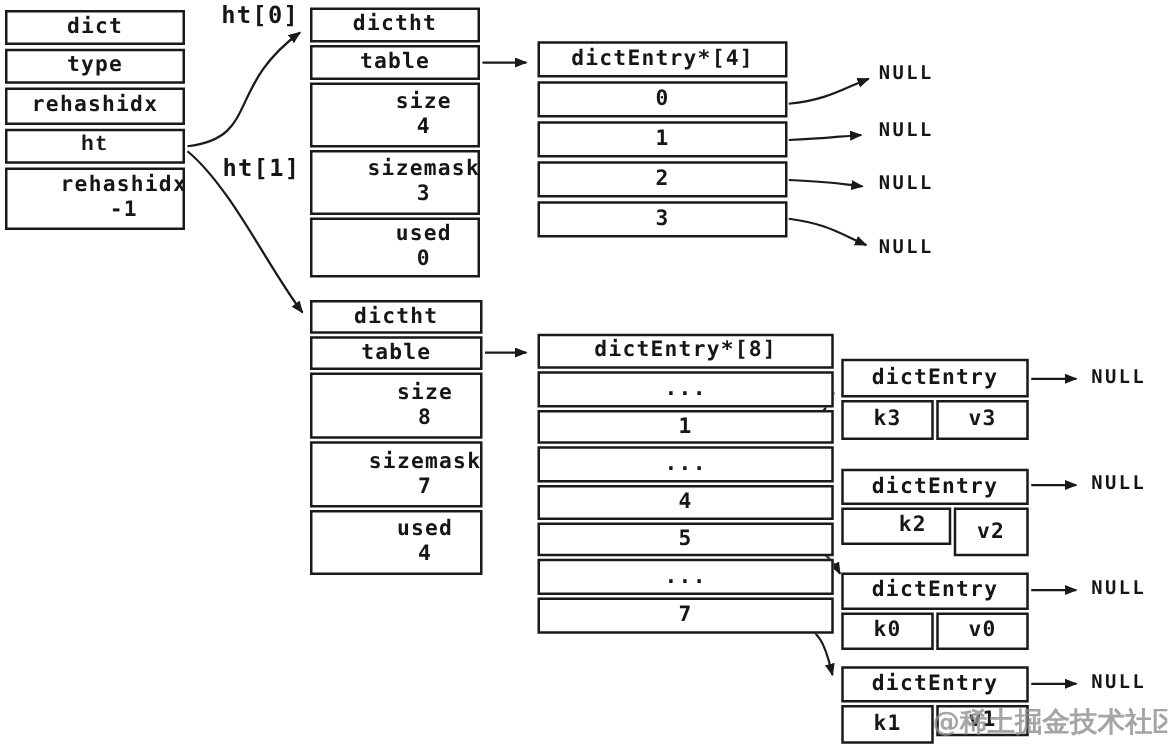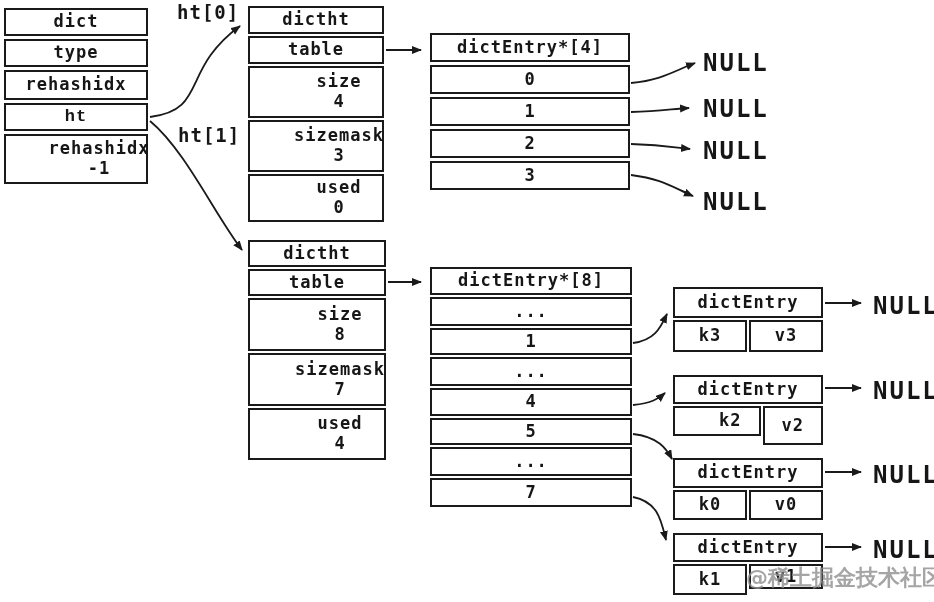--- a/index.html
+++ b/index.html
@@ -11,21 +11,21 @@
   .struct{position:absolute;display:flex;flex-direction:column;text-align:right;}
   .cell{
     box-sizing:border-box;border:2px solid #1a1a1a;background:#fff;
     display:flex;align-items:center;justify-content:center;
     font-size:17px;font-weight:600;letter-spacing:1px;line-height:1.15;
   }
   .cell.two{flex-direction:column;padding-left:46px;}
   .kvrow{display:flex;gap:2px;}
   .kvrow .cell{flex:1;}
   .ptr-label{position:absolute;font-size:19px;font-weight:600;letter-spacing:1px;}
-  .null-label{position:absolute;font-size:24px;font-weight:600;letter-spacing:2px;}
+  .null-label{position:absolute;font-size:15px;font-weight:600;letter-spacing:2px;}
   .watermark{
     position:absolute;left:746px;top:563px;font-size:22px;font-weight:600;
     color:#8f8f8f;opacity:.8;font-family:"DejaVu Sans","Liberation Sans",sans-serif;
     white-space:nowrap;
   }
 </style>
 </head>
 <body>
 
 <div class="stage">
@@ -134,21 +134,21 @@
     <div class="cell two" style="height:53px;">
       <span>sizemask</span>
       <span>7</span>
     </div>
     <div class="cell two" style="height:52px;">
       <span>used</span>
       <span>4</span>
     </div>
   </div>
 
-  <div class="struct" style="left:430px;top:267px;width:202px;gap:2px;">
+  <div class="struct" style="left:430px;top:267px;width:237px;gap:2px;">
     <div class="cell" style="height:28px;">
         <span>dictEntry*[8]</span>
       </div>
     <div class="cell" style="height:29px;">
         <span>...</span>
       </div>
     <div class="cell" style="height:27px;">
         <span>1</span>
       </div>
     <div class="cell" style="height:29px;">

